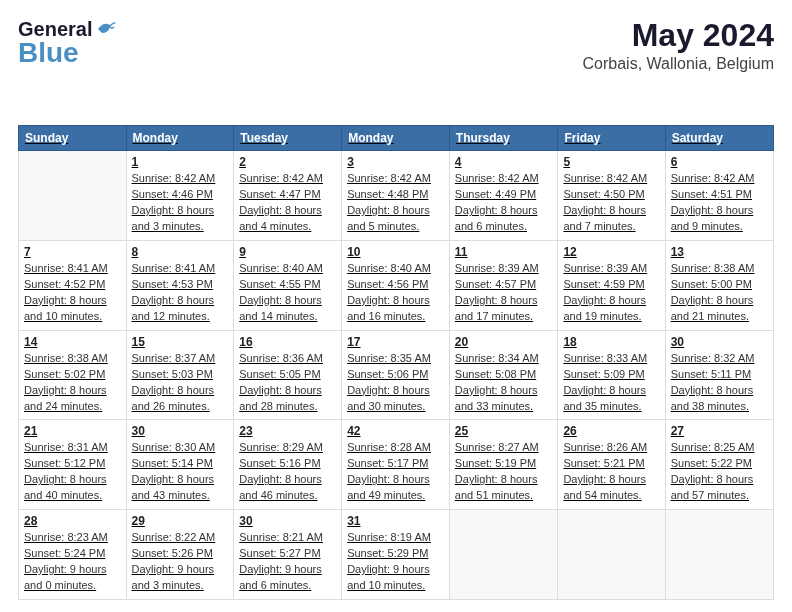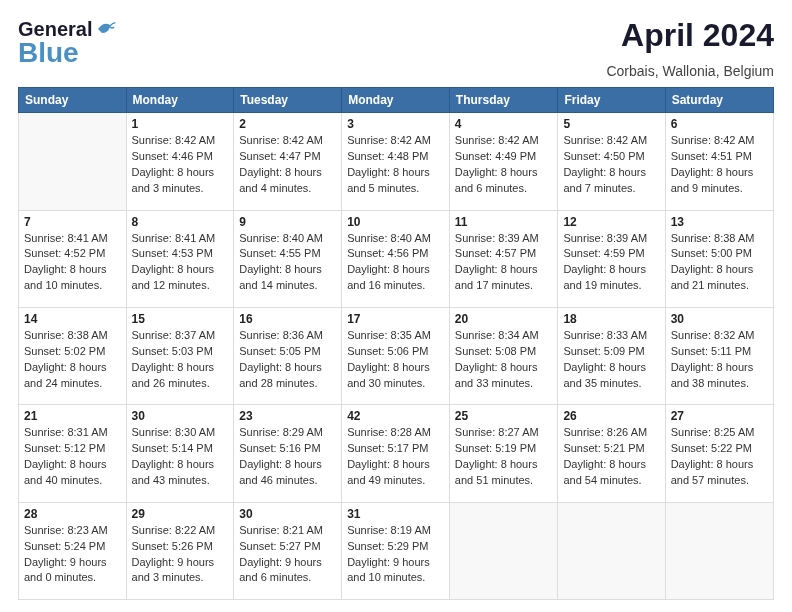--- a/index.html
+++ b/index.html
@@ -9,20 +9,21 @@
       width: 792px;
       height: 612px;
       overflow: hidden;
     }
     .page {
       width: 792px;
       height: 612px;
       padding: 18px 18px 12px 18px;
       display: flex;
       flex-direction: column;
+      gap: 44px;
     }
     .header {
       display: flex;
       justify-content: space-between;
       align-items: flex-start;
       margin-bottom: 8px;
     }
     .logo {
       display: flex;
       flex-direction: column;
@@ -31,29 +32,30 @@
     .title-section {
       text-align: right;
     }
     .month-title {
       font-size: 32px;
       font-weight: bold;
       color: #1a1a2e;
       line-height: 1.1;
     }
     .location {
-      font-size: 14px;
+      font-size: 16px;
       color: #444;
-      margin-top: 10px;
+      margin-top: 2px;
     }
     .calendar {
       width: 100%;
       border-collapse: collapse;
       flex: 1;
       font-size: 10.5px;
+      text-decoration: underline;
     }
     .calendar thead tr th {
       background: #3a6ea5;
       color: #fff;
       padding: 5px 6px;
       font-size: 12px;
       font-weight: bold;
       border: 1px solid #2d5a8e;
       text-align: left;
     }
@@ -100,21 +102,21 @@
         <span style="display:inline-block;margin-left:2px;">
           <svg width="22" height="18" viewBox="0 0 22 18" fill="none">
             <path d="M2 10 Q8 2 14 6 Q18 2 20 4 Q16 5 14 8 Q12 14 6 14 Z" fill="#4a90c4"></path>
             <path d="M14 8 Q16 10 18 8" stroke="#4a90c4" stroke-width="1.5" fill="none"></path>
           </svg>
         </span>
       </div>
       <div style="font-size:28px;font-weight:bold;color:#4a90c4;margin-top:-4px;">Blue</div>
     </div>
     <div class="title-section">
-      <div class="month-title">April 2024</div>
+      <div class="month-title">May 2024</div>
       <div class="location">Corbais, Wallonia, Belgium</div>
     </div>
   </div>
 
   <table class="calendar">
     <thead>
       <tr>
         <th>Sunday</th>
         <th>Monday</th>
         <th>Tuesday</th>

